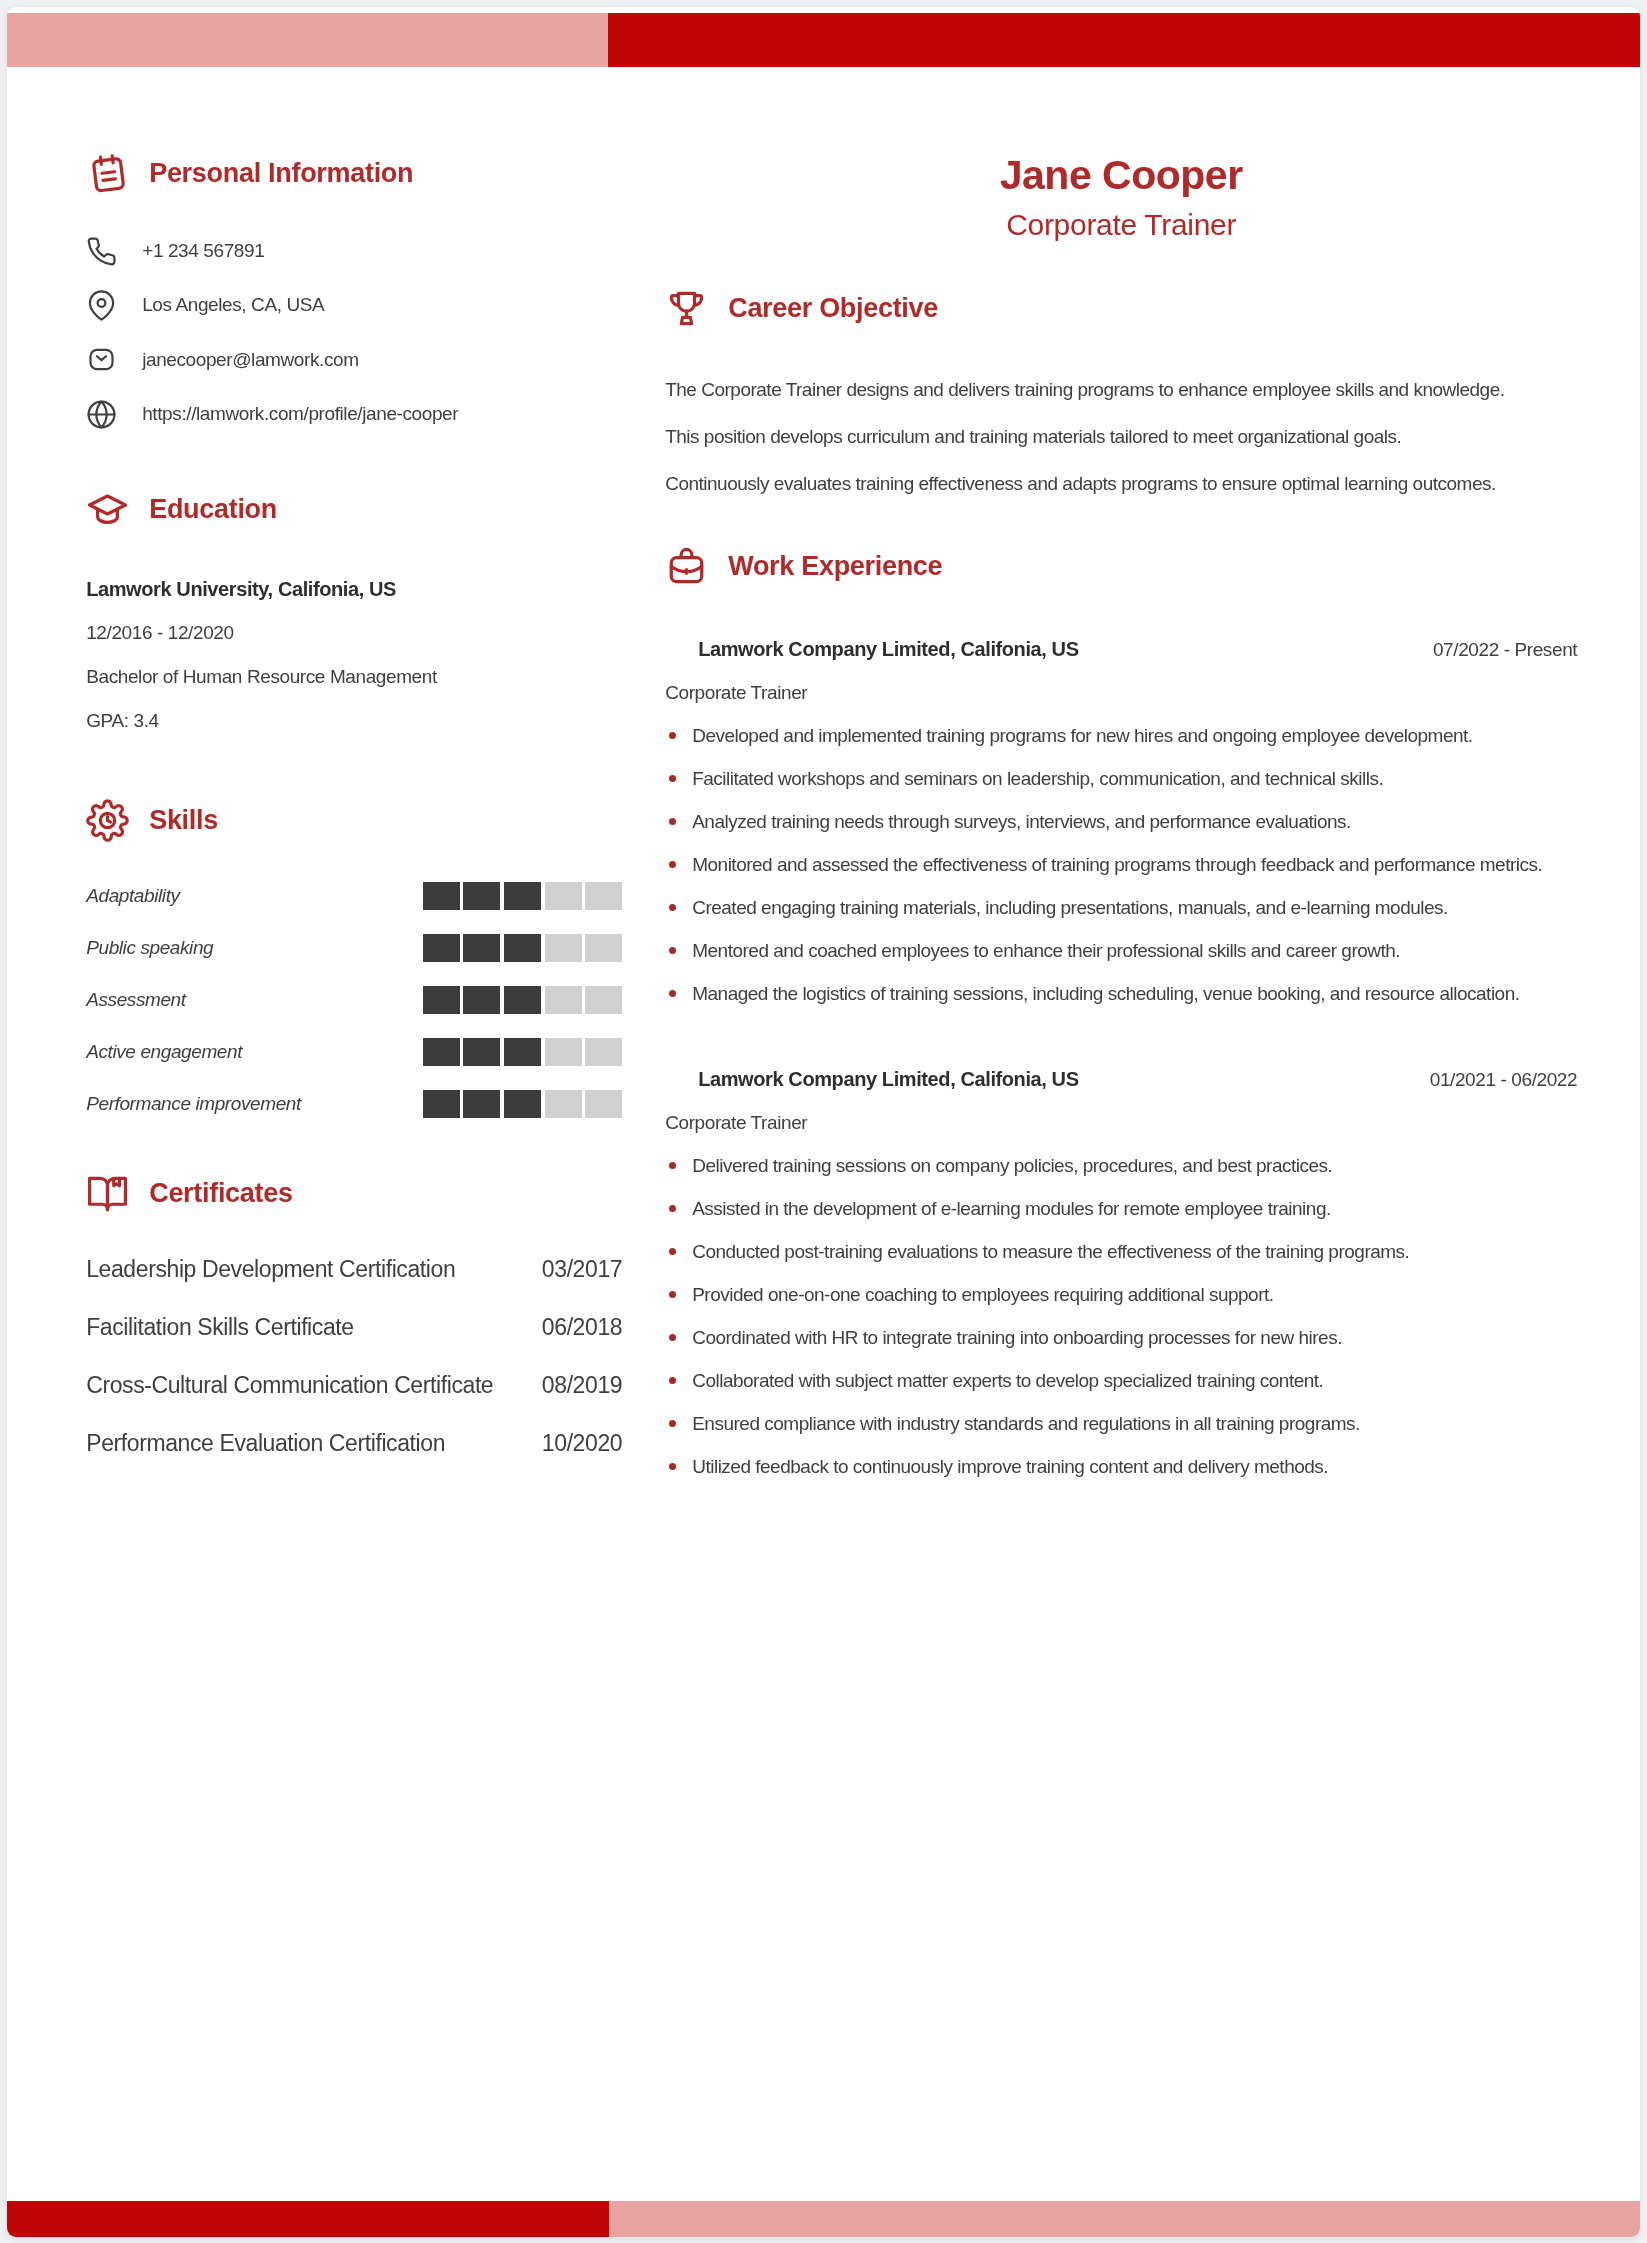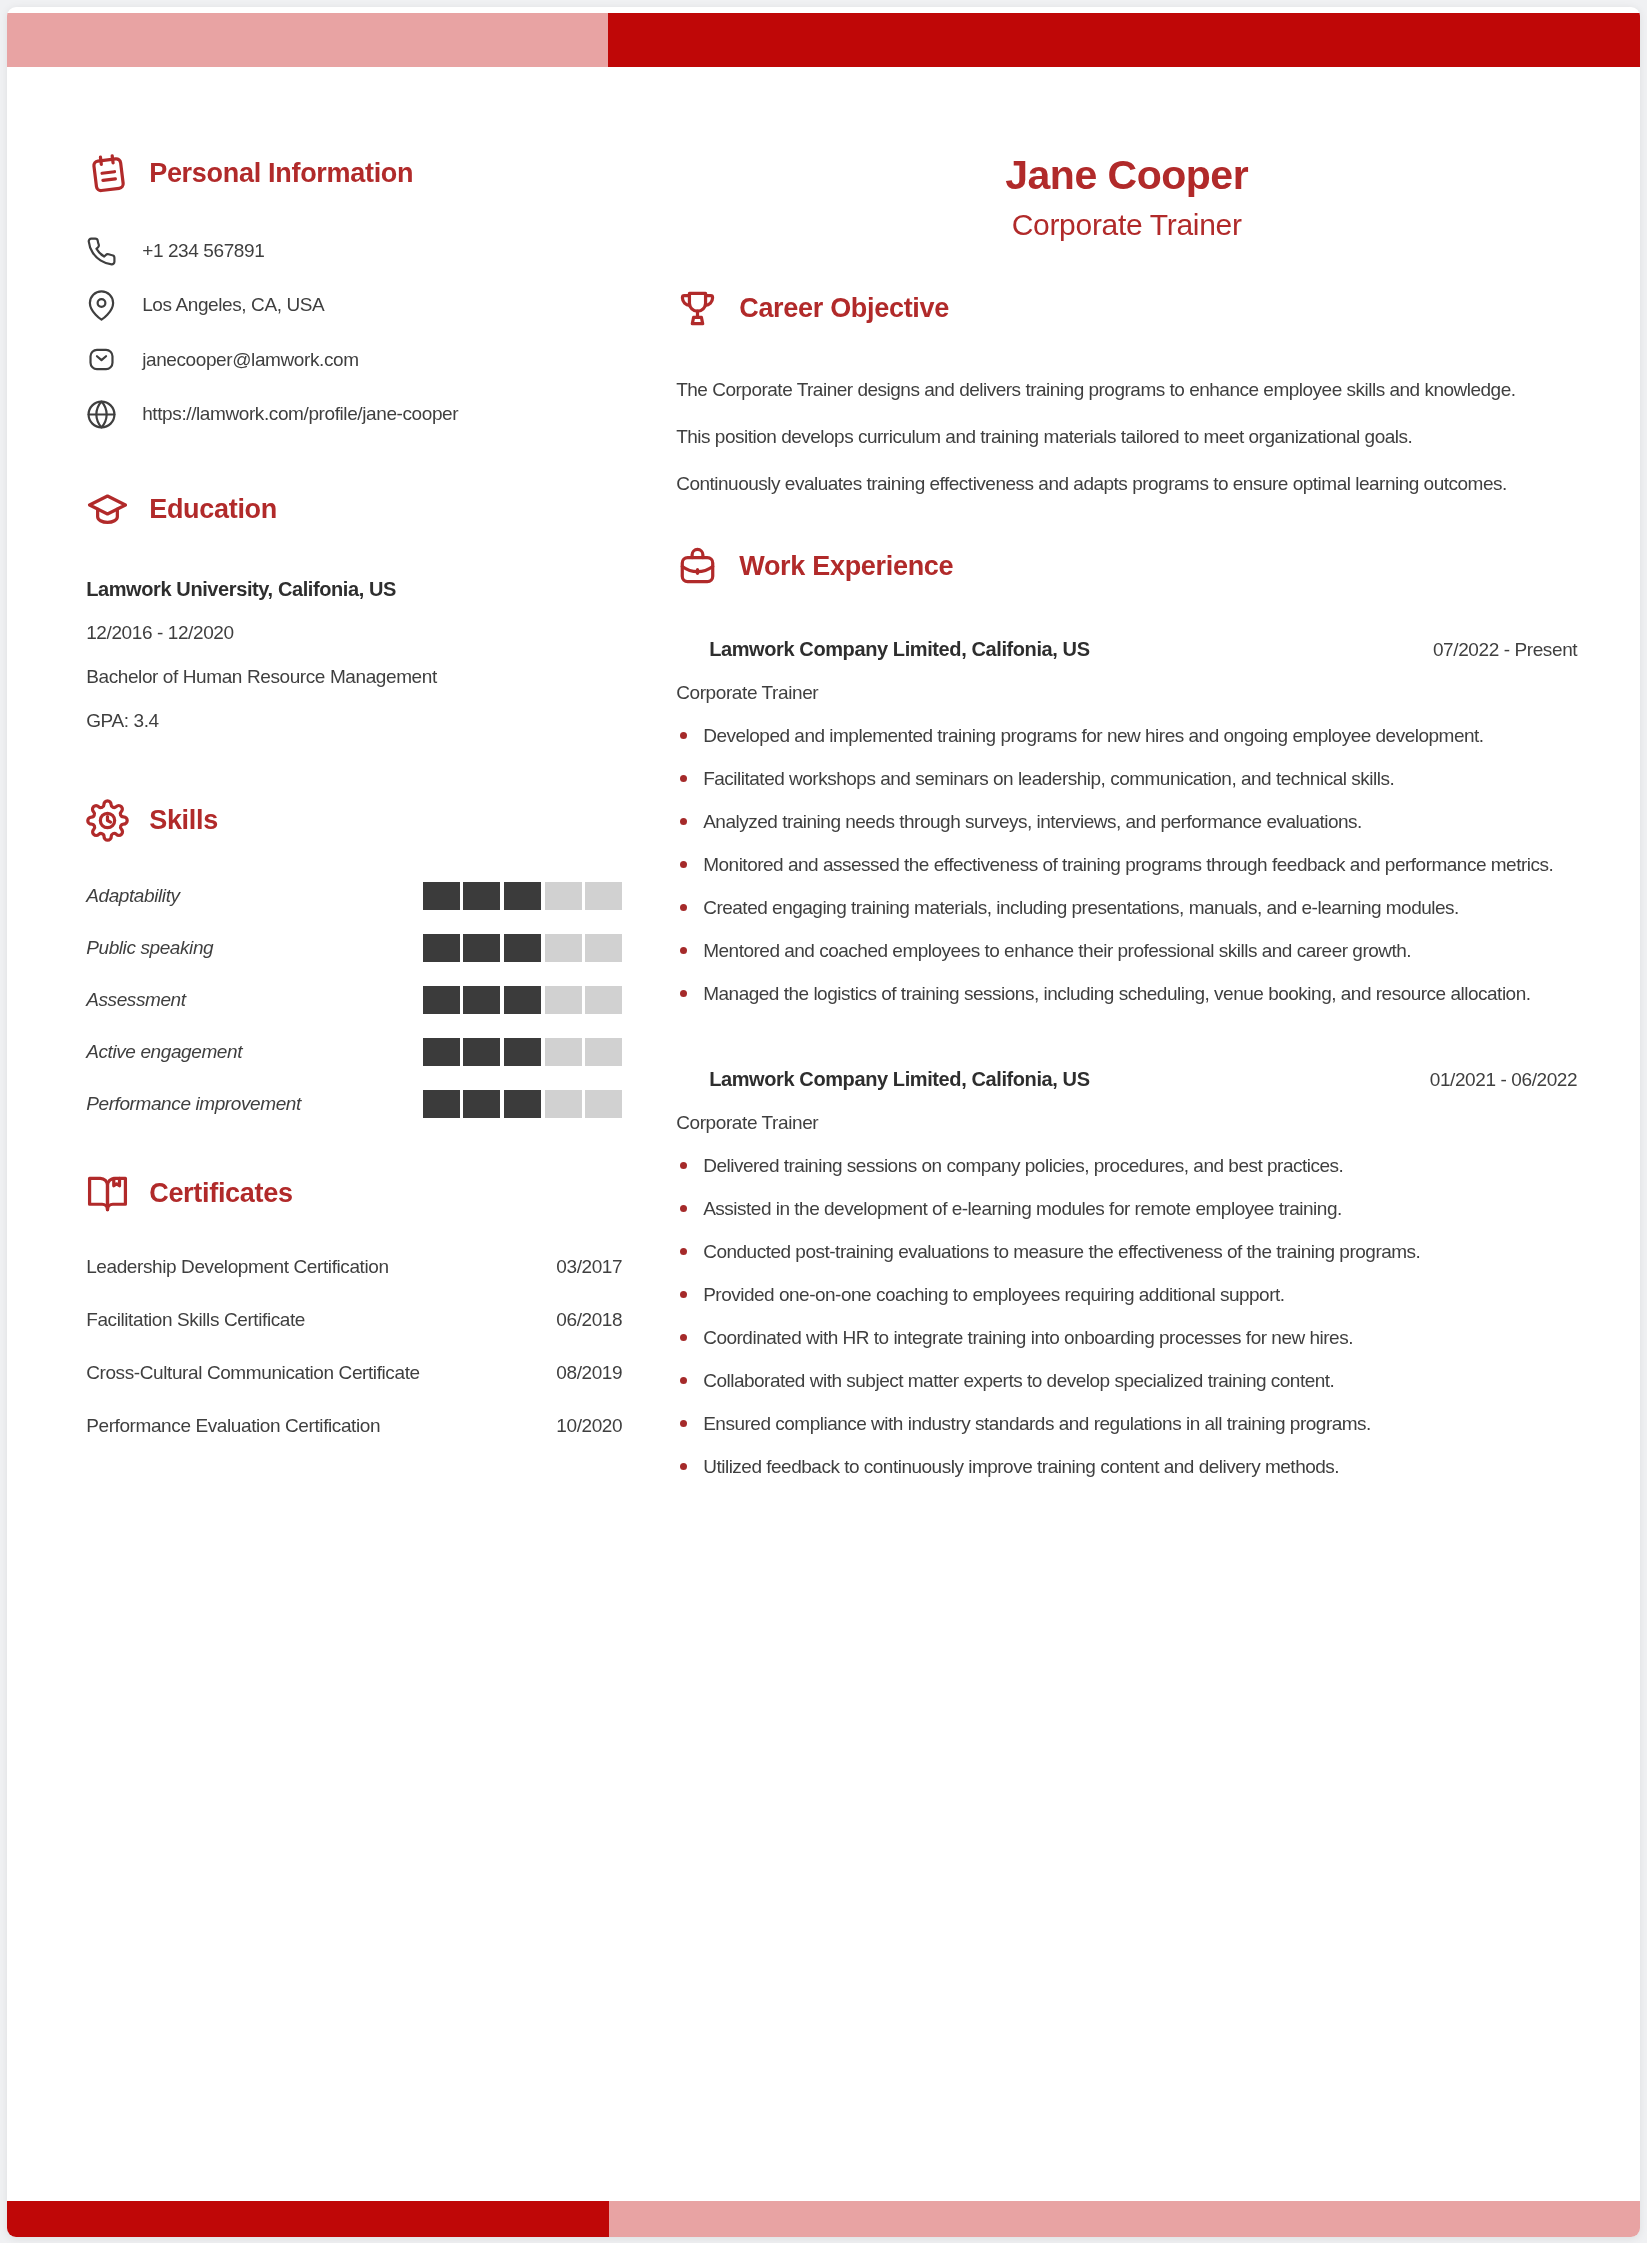--- a/index.html
+++ b/index.html
@@ -34,21 +34,21 @@
   .topbar,.bottombar{display:flex;width:100%;height:54px;}
   .topbar{margin-top:5.4px;}
   .topbar .seg-pink{width:601px;background:var(--bar-pink);}
   .topbar .seg-red{flex:1;background:var(--bar-red);}
   .bottombar{position:absolute;bottom:0;left:0;height:36px;}
   .bottombar .seg-red{width:602px;background:var(--bar-red);}
   .bottombar .seg-pink{flex:1;background:var(--bar-pink);}
 
   .content{
     display:flex;
-    gap:54px;
+    gap:43px;
     padding:85px 63px 0 79px;
   }
   .col-left{width:536px;flex:none;}
   .col-right{flex:1;min-width:0;}
 
   
   .sec-head{display:flex;align-items:center;gap:20px;}
   .sec-head .ic{width:43px;height:43px;flex:none;}
   .sec-head .ic svg{width:43px;height:43px;stroke:var(--accent);fill:none;stroke-width:1.8;stroke-linecap:round;stroke-linejoin:round;}
   .sec-title{font-size:27px;font-weight:bold;color:var(--accent);letter-spacing:-0.3px;}
@@ -68,21 +68,21 @@
   .skills-head{margin-top:56px;}
   .skills-list{margin-top:40px;font-style:italic;}
   .skill-row{display:flex;justify-content:space-between;align-items:center;height:28px;margin-bottom:24px;}
   .skill-name{font-size:19px;letter-spacing:-0.4px;}
   .skill-bar{display:flex;gap:3.6px;}
   .skill-bar .sq{width:37px;height:28px;background:var(--sq-light);}
   .skill-bar .sq.filled{background:var(--sq-dark);}
 
   .cert-head{margin-top:54px;}
   .cert-list{margin-top:41px;}
-  .cert-row{display:flex;justify-content:space-between;align-items:baseline;margin-bottom:31px;font-size:19px;letter-spacing:-0.4px;}
+  .cert-row{display:flex;justify-content:space-between;align-items:baseline;margin-bottom:31px;font-size:23px;letter-spacing:-0.4px;}
 
   
   .name{font-size:41px;font-weight:bold;color:var(--accent);text-align:center;letter-spacing:-0.5px;}
   .subtitle{font-size:30px;color:var(--accent);text-align:center;margin-top:9px;letter-spacing:-0.3px;}
   .objective-head{margin-top:45px;}
   .objective{margin-top:36px;font-size:19px;letter-spacing:-0.5px;}
   .objective .line{line-height:47px;}
   .work-head{margin-top:38px;}
   .job{margin-top:40px;}
   .job + .job{margin-top:43px;}

